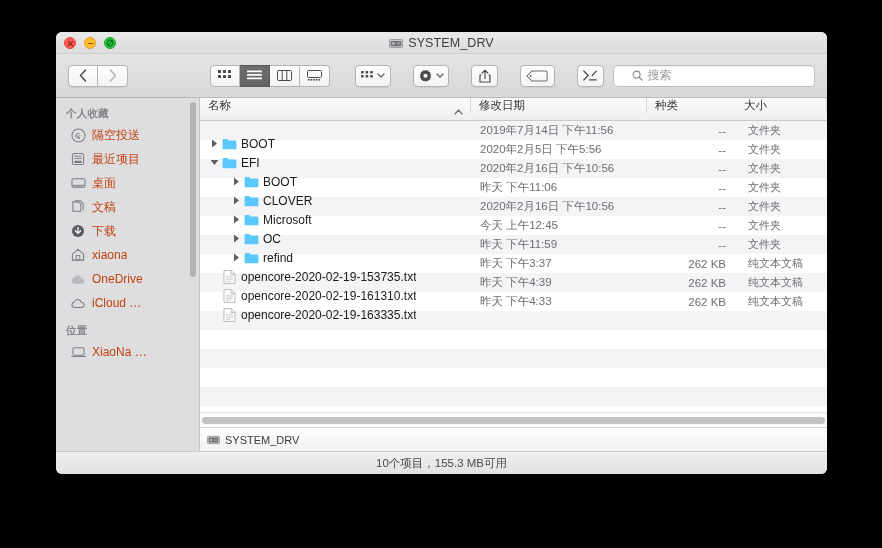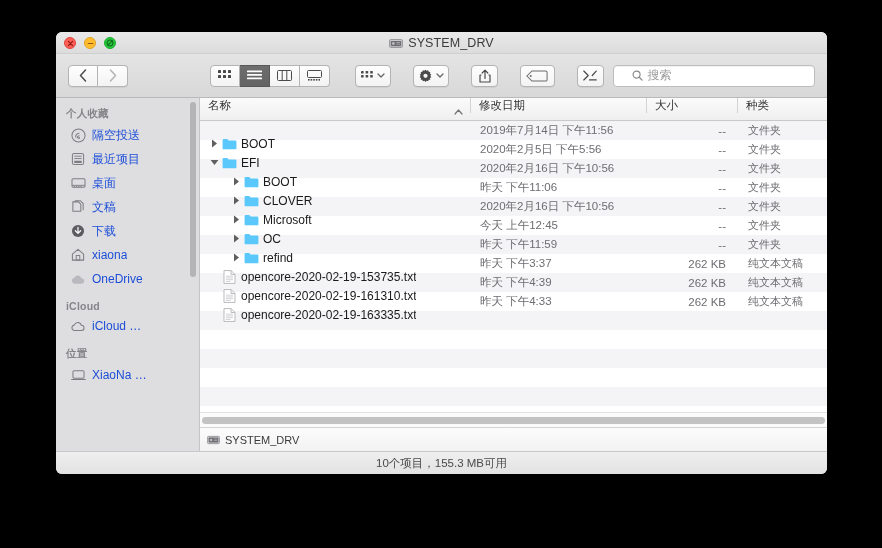--- a/index.html
+++ b/index.html
@@ -141,21 +141,21 @@
   }
   .sb-group {
     font-size: 10.5px; color: #858589; font-weight: 700;
     padding: 3px 0 2px 10px;
     letter-spacing: 0.2px;
   }
   .sb-item {
     height: 24px;
     display: flex; align-items: center; gap: 6px;
     padding-left: 14px;
-    font-size: 12px; color: #1d4ed8;
+    font-size: 12px; color: #c2410c;
   }
   .sb-icon {
     width: 16px; height: 16px;
     display: flex; align-items: center; justify-content: center;
     color: #7d7d82;
     flex: none;
   }
   .sb-label { white-space: nowrap; overflow: hidden; }
   .sb-scroll {
     position: absolute; right: 3px; top: 4px;
@@ -471,21 +471,20 @@
 
       <div class="sb-item">
         <span class="sb-icon">
           <svg width="16" height="11" viewBox="0 0 17 12">
               <path d="M4.3 10.5 A3.2 3.2 0 0 1 4.6 4.2 A4 4 0 0 1 12.2 4.6 A2.9 2.9 0 0 1 12.5 10.5 Z" fill="#b9b9be"></path>
             </svg>
         </span>
         <span class="sb-label">OneDrive</span>
       </div>
 
-      <div class="sb-group" style="padding-top:9px;">iCloud</div>
       <div class="sb-item">
         <span class="sb-icon">
           <svg width="16" height="11" viewBox="0 0 17 12">
               <path d="M4.3 10.4 A3.1 3.1 0 0 1 4.6 4.3 A3.9 3.9 0 0 1 12.1 4.7 A2.8 2.8 0 0 1 12.4 10.4 Z" fill="none" stroke="#7d7d82" stroke-width="1.1" stroke-linejoin="round"></path>
             </svg>
         </span>
         <span class="sb-label">iCloud …</span>
       </div>
 
       <div class="sb-group" style="padding-top:9px;">位置</div>
@@ -507,25 +506,25 @@
           <span>名称</span>
           <span class="sortarrow">
             <svg width="9" height="6" viewBox="0 0 9 6">
                 <path d="M1 5 L4.5 1 L8 5" fill="none" stroke="#757575" stroke-width="1.2" stroke-linecap="round" stroke-linejoin="round"></path>
               </svg>
           </span>
         </div>
         <div class="col date">
           <span>修改日期</span>
         </div>
+        <div class="col kind">
+          <span>种类</span>
+        </div>
         <div class="col size">
           <span>大小</span>
-        </div>
-        <div class="col kind">
-          <span>种类</span>
         </div>
       </div>
 
       <div class="rows" id="rows">
           <div class="row alt">
             <div class="c-name indent0">
               <span class="twisty">
                 <svg width="7" height="9" viewBox="0 0 7 9">
                   <path d="M1 0.6 V8.4 L6 4.5 Z" fill="#5f5f5f"></path>
                 </svg>

